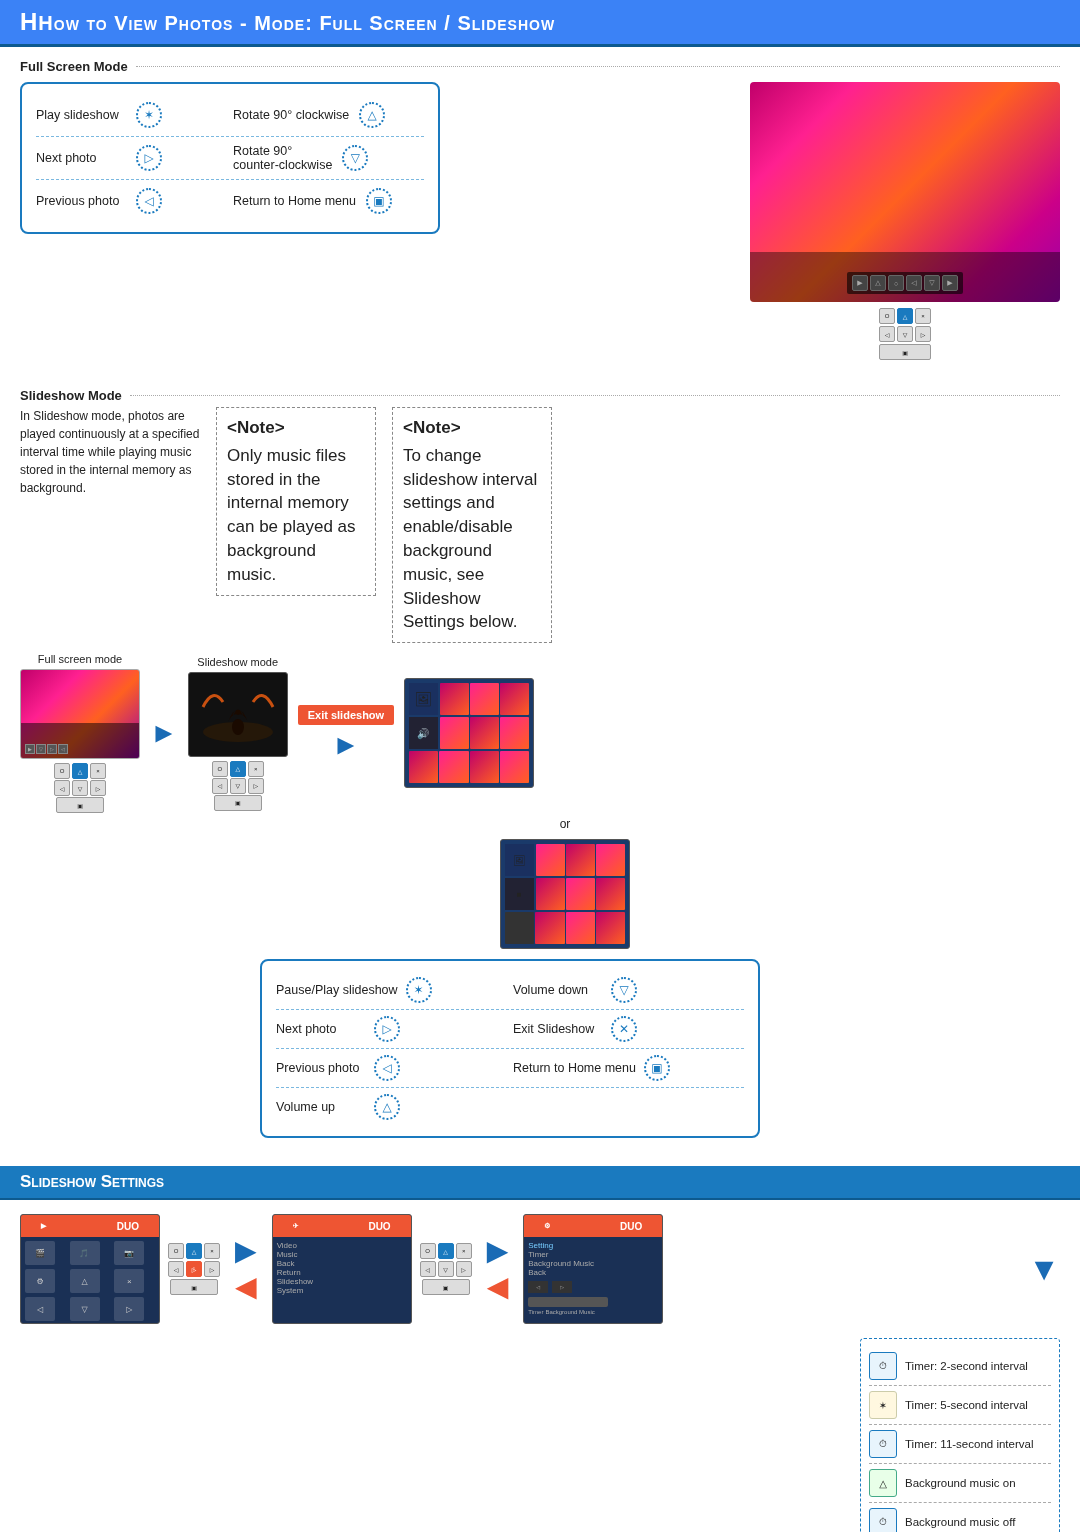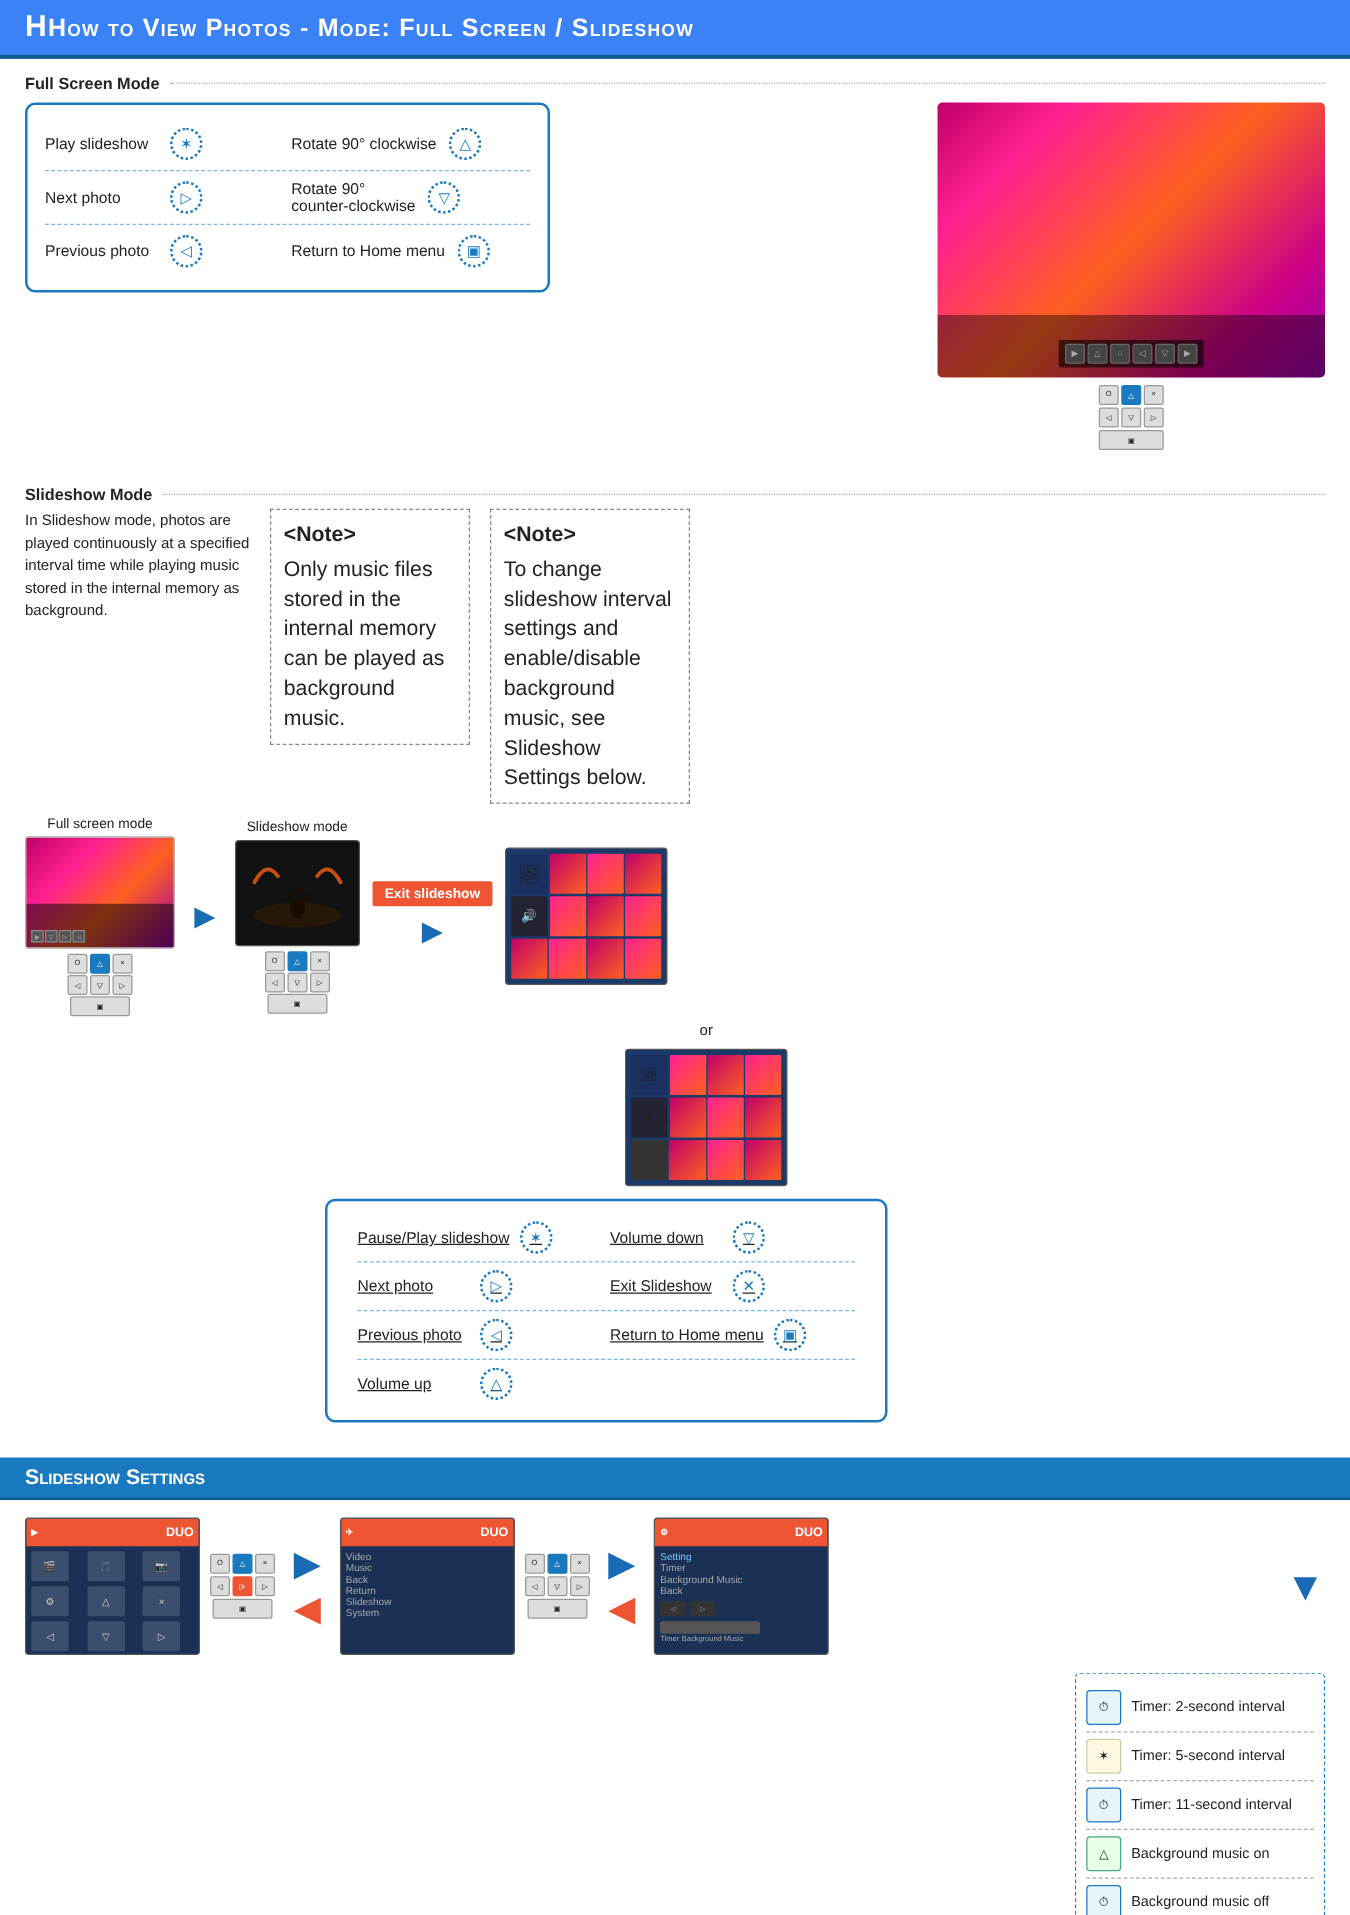--- a/index.html
+++ b/index.html
@@ -210,25 +210,24 @@
     .grid-cell {
       background: linear-gradient(135deg, #c0006a, #ff6020);
       border-radius: 1px;
     }
     .grid-cell.pink { background: linear-gradient(135deg, #ff2090, #ff6020); }
 
     
     .slideshow-controls-box {
       border: 2px solid #1a7abf;
       border-radius: 8px;
-      padding: 10px 24px;
-      width: 450px;
+      padding: 10px 14px;
+      width: 500px;
       flex-shrink: 0;
       margin-top: 10px;
-      text-decoration: underline;
     }
 
     
     .desc-text {
       font-size: 12px;
       line-height: 1.5;
       width: 180px;
       flex-shrink: 0;
     }
 
@@ -263,21 +262,21 @@
       border-radius: 3px;
       overflow: hidden;
       position: relative;
       flex-shrink: 0;
     }
     .home-screen-header {
       height: 22px;
       background: #e53;
       display: flex;
       align-items: center;
-      padding: 2px 4px;
+      padding: 2px 20px;
       font-size: 8px;
       color: #fff;
       font-weight: bold;
     }
     .home-screen-logo {
       font-size: 10px;
       font-weight: 900;
       color: #fff;
       margin-left: auto;
     }

